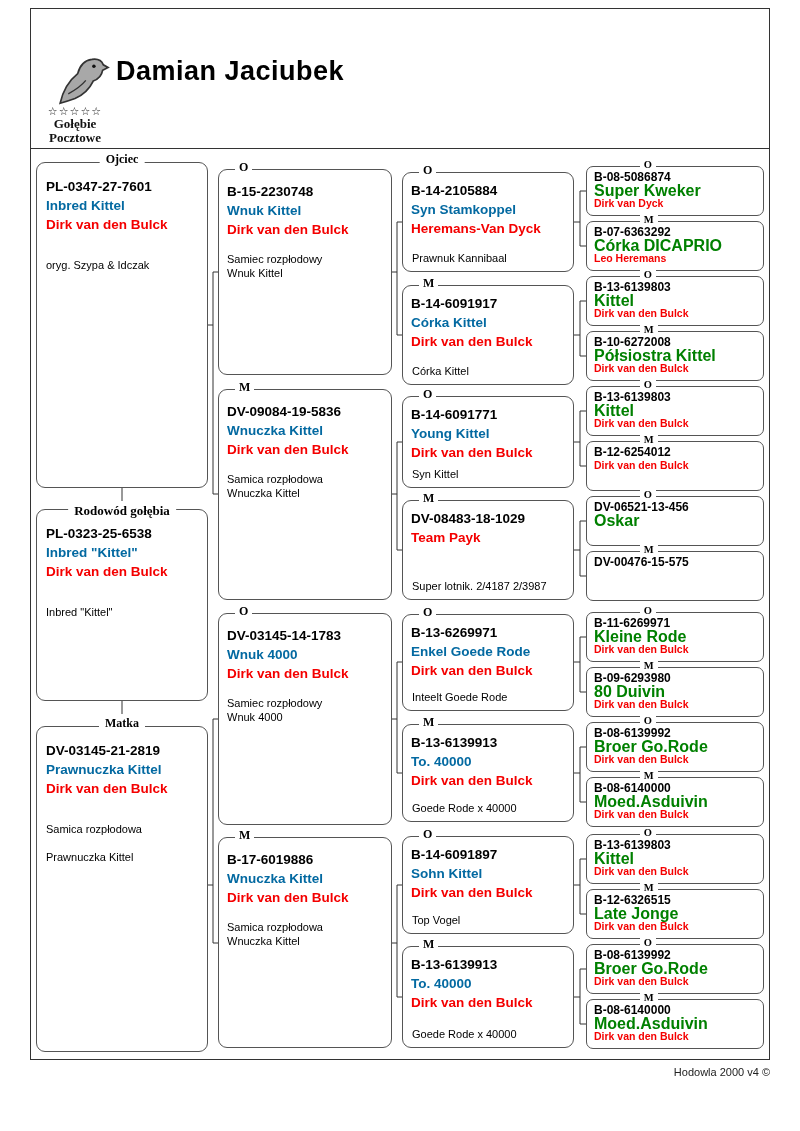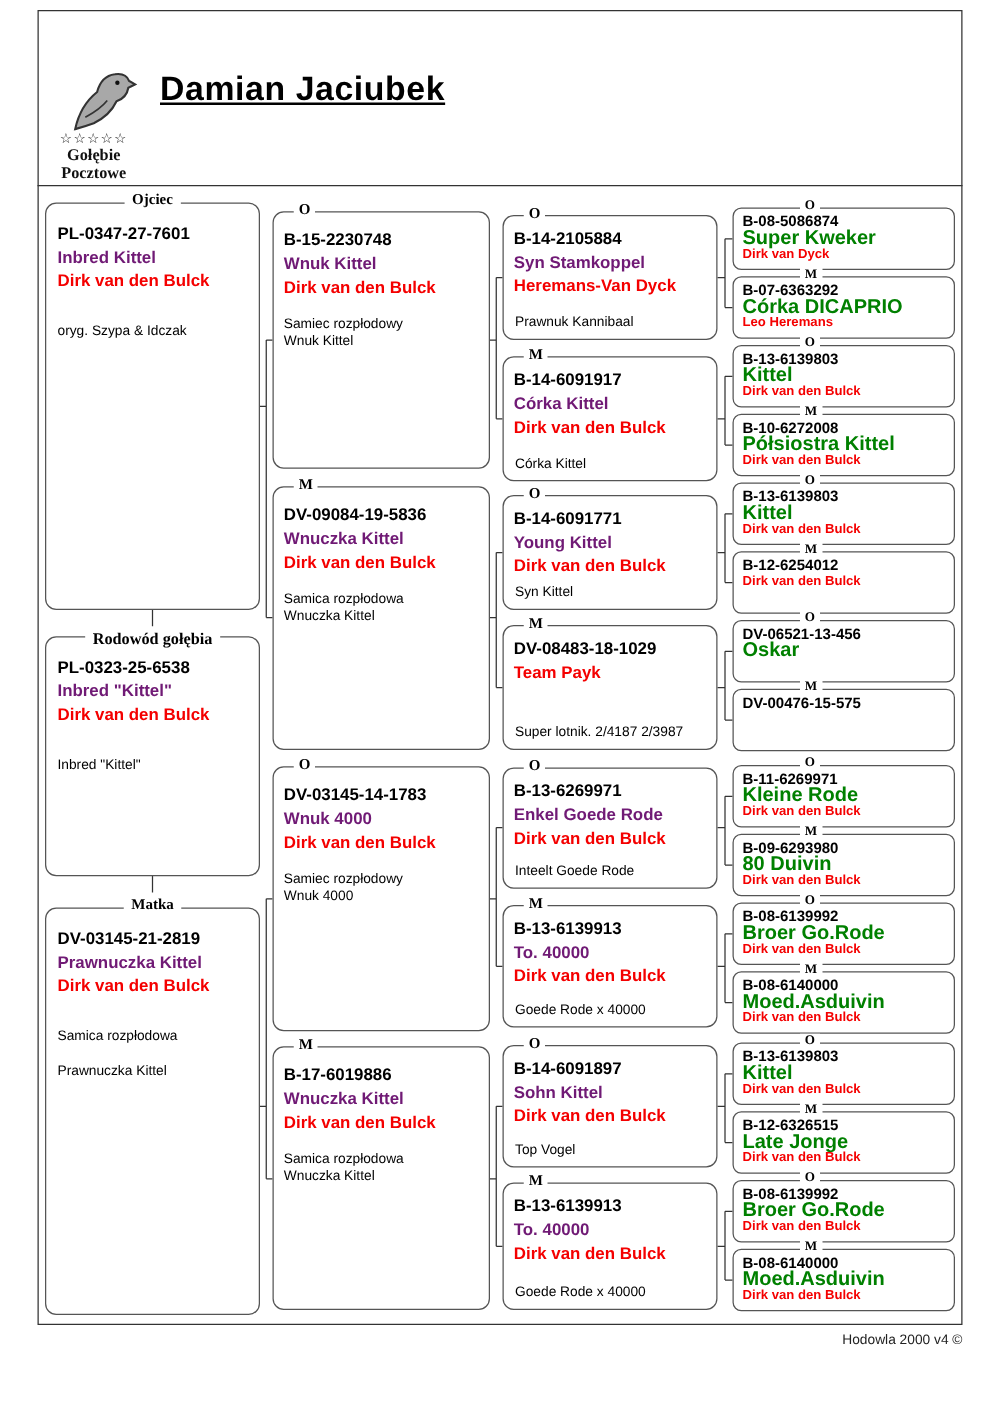--- a/index.html
+++ b/index.html
@@ -3,21 +3,21 @@
 <meta charset="utf-8">
 <style>
   * { margin:0; padding:0; box-sizing:border-box; }
   html,body { background:#fff; }
   body { font-family:"Liberation Sans", sans-serif; color:#000; }
   .page { position:relative; width:800px; height:1131px; background:#fff; overflow:hidden; }
 
   .frame { position:absolute; left:30px; top:8px; width:740px; height:1052px; border:1px solid #333; }
   .header-line { position:absolute; left:30px; top:148px; width:740px; height:1px; background:#333; }
 
-  .title { position:absolute; left:128px; top:56px; font-size:27px; font-weight:bold; letter-spacing:.5px; text-decoration:underline; }
+  .title { position:absolute; left:116px; top:56px; font-size:27px; font-weight:bold; letter-spacing:.5px; }
 
   .logo { position:absolute; left:36px; top:52px; width:78px; text-align:center; }
   .logo svg { display:block; margin:0 auto; }
   .logo .stars { font-size:11px; letter-spacing:1px; color:#222; line-height:11px; }
   .logo .lt { font-family:"Liberation Serif", serif; font-weight:bold; font-size:13px; line-height:14px; color:#111; }
 
   .connectors { position:absolute; left:0; top:0; }
 
   .box { position:absolute; background:#fff; border:1px solid #555; border-radius:9px; }
   .c1 { left:36px; width:172px; padding:14px 9px 8px 9px; }
@@ -27,21 +27,21 @@
 
   .tag { position:absolute; top:-9px; left:16px; background:#fff; padding:0 4px;
          font-family:"Liberation Serif", serif; font-weight:bold; font-size:12px; line-height:13px; }
   .t4 { left:30%; top:-8px; font-size:10.5px; line-height:11px; }
 
   .c1title { position:absolute; top:-13px; left:50%; transform:translateX(-50%); background:#fff; padding:0 6px;
              font-family:"Liberation Serif", serif; font-weight:bold; font-size:12px; line-height:19px; white-space:nowrap; }
   .c1t-small { font-size:13px; top:-9px; }
 
   .id { font-size:13.5px; font-weight:bold; line-height:19px; white-space:nowrap; }
-  .nm { font-size:13.5px; font-weight:bold; line-height:19px; color:#701a75; white-space:nowrap; }
+  .nm { font-size:13.5px; font-weight:bold; line-height:19px; color:#0369a1; white-space:nowrap; }
   .st { font-size:13.5px; font-weight:bold; line-height:19px; color:#f40000; white-space:nowrap; }
   .note { font-size:11px; line-height:14px; white-space:nowrap; }
   .g2 .notes { margin-top:13px; }
   .c1 .notes { margin-top:24px; }
   .c1 .note + .note { margin-top:14px; }
   .bnote { position:absolute; left:9px; bottom:6px; }
 
   .id4 { font-size:12px; font-weight:bold; line-height:14px; white-space:nowrap; }
   .nm4 { font-size:16px; font-weight:bold; line-height:13px; color:#008000; white-space:nowrap; }
   .st4 { font-size:10.5px; font-weight:bold; line-height:13px; color:#f40000; white-space:nowrap; }

